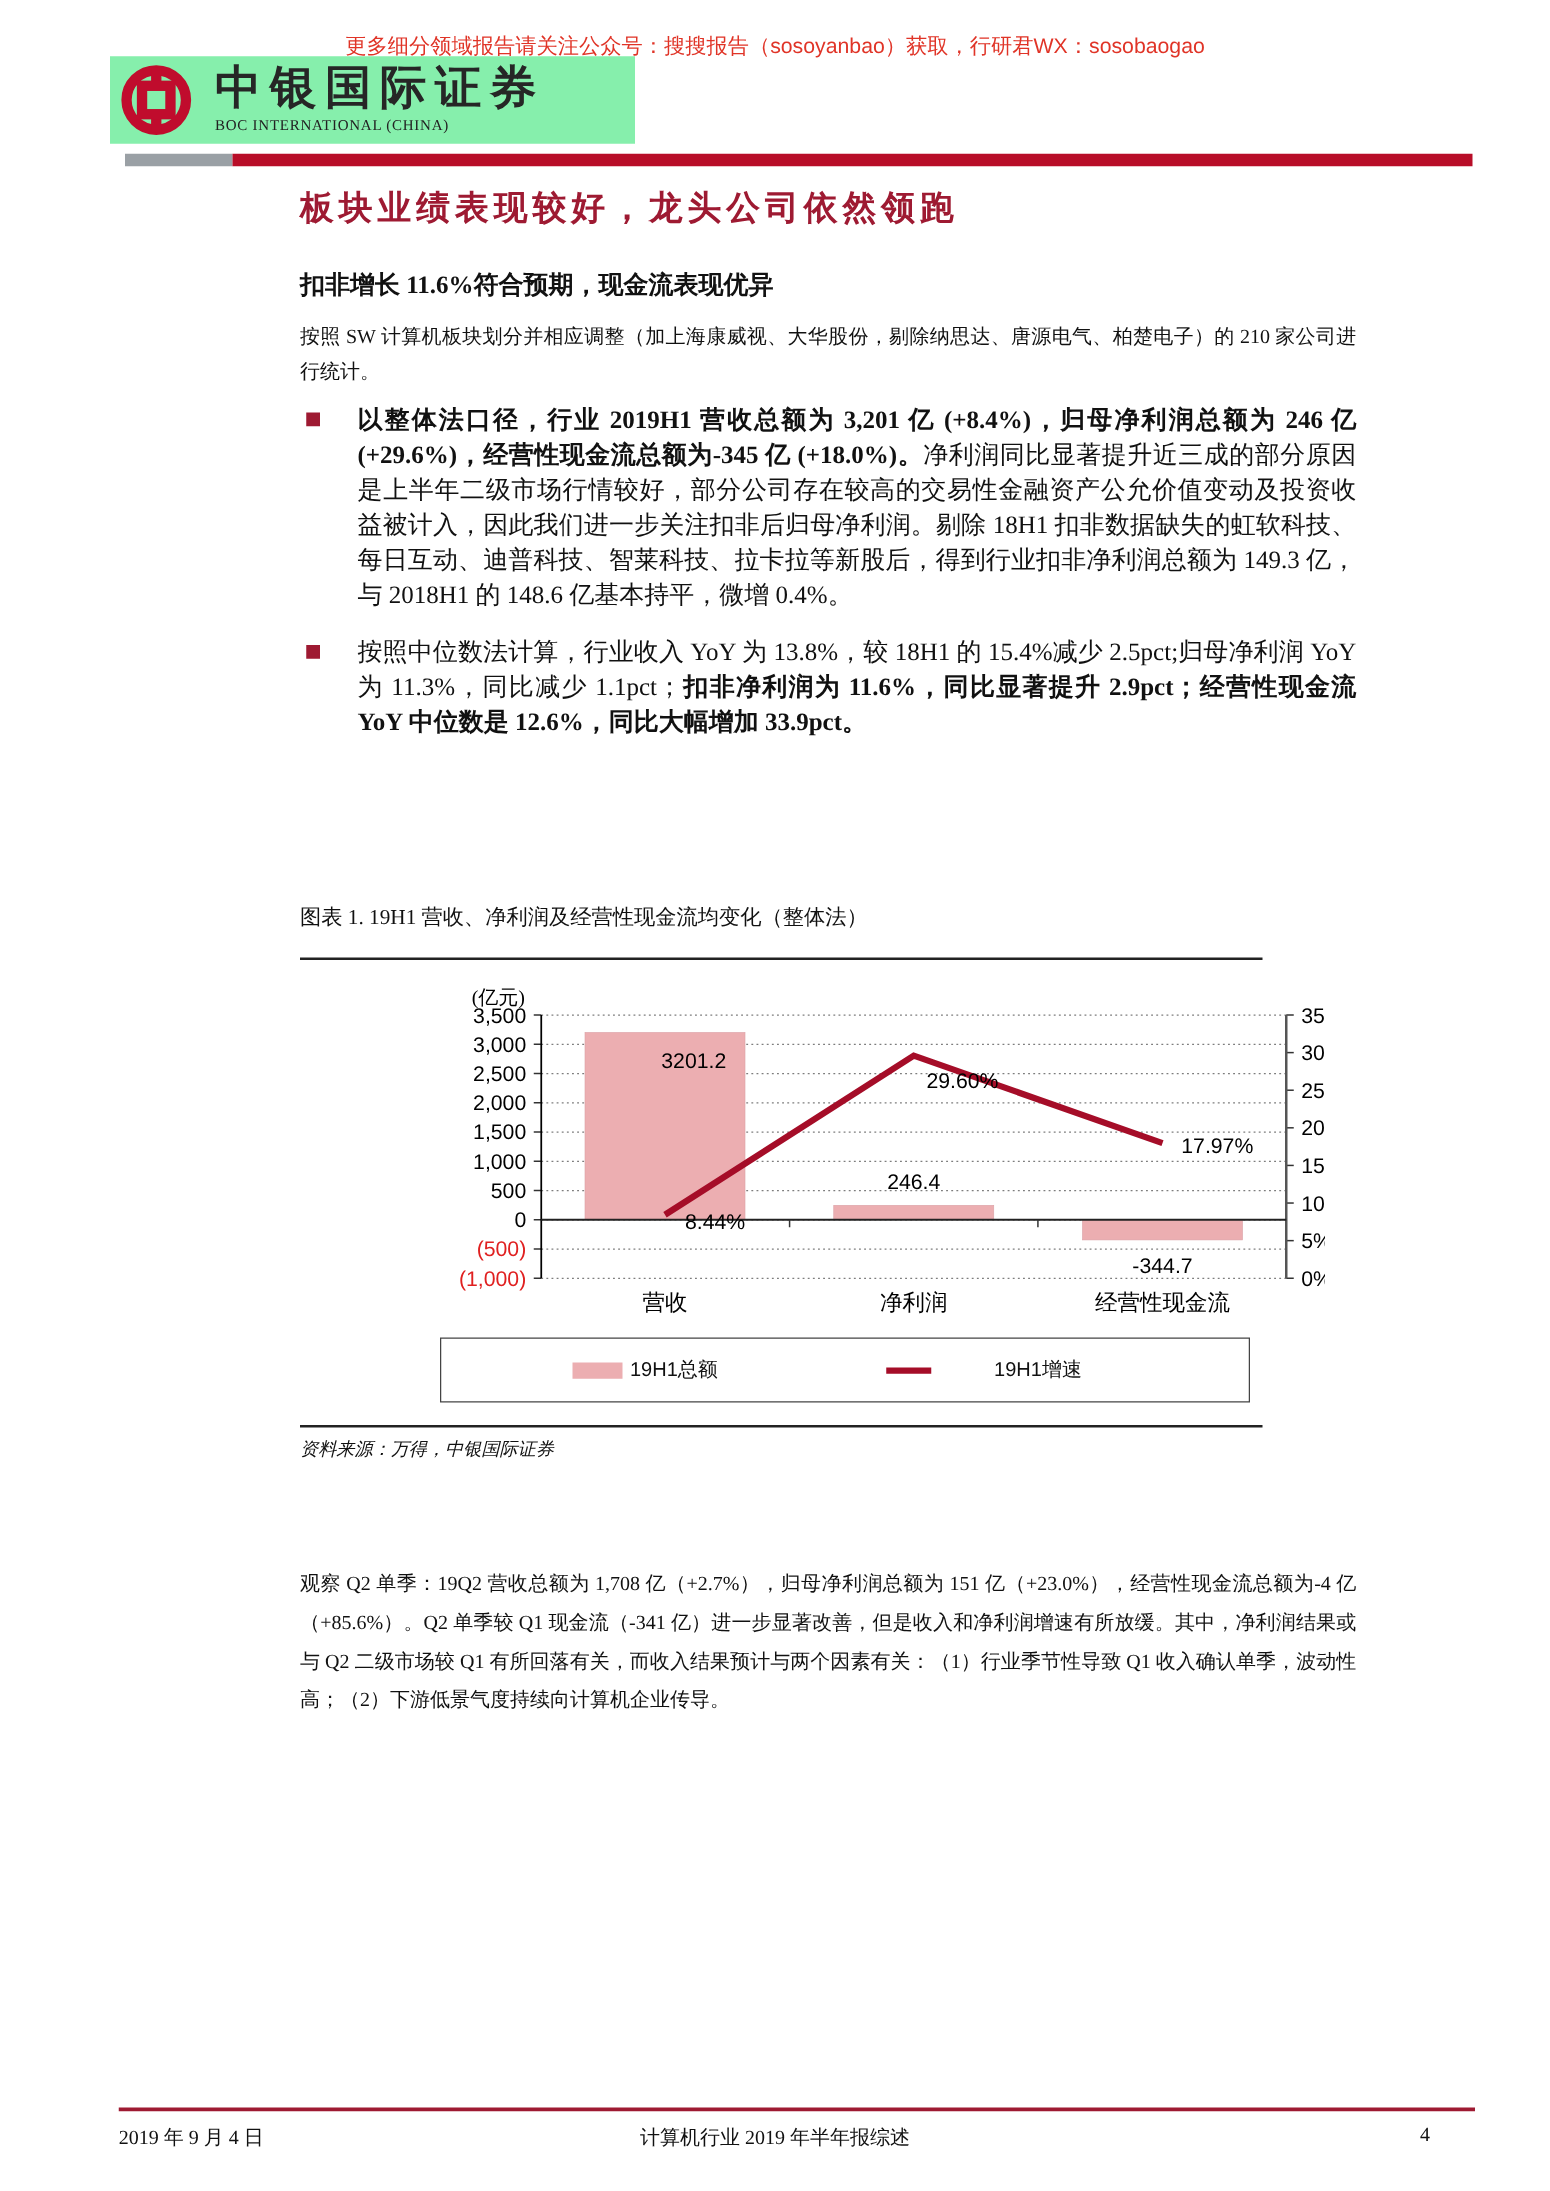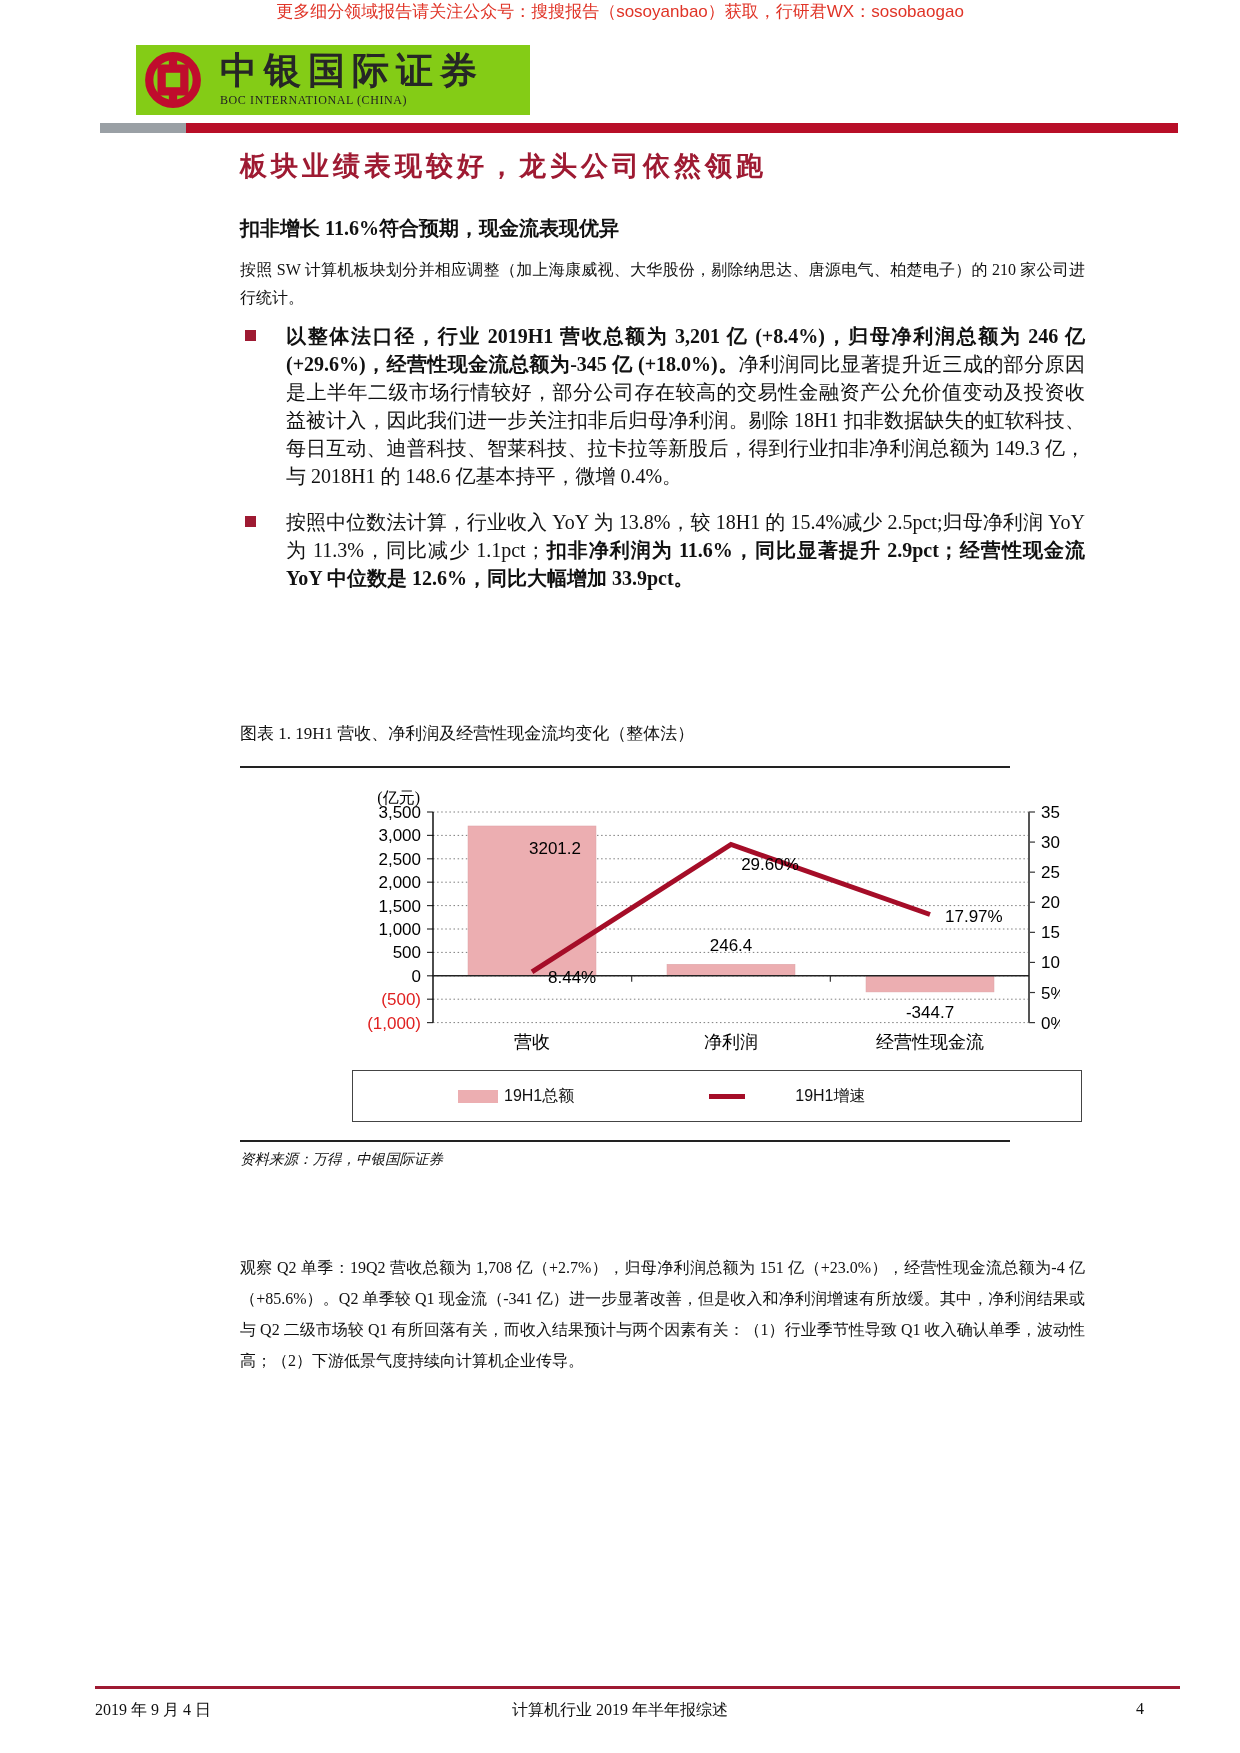--- a/index.html
+++ b/index.html
@@ -1,23 +1,23 @@
 <!DOCTYPE html>
 <html><head>
 <meta charset="utf-8">
 <style>
   html,body{margin:0;padding:0;background:#ffffff;}
   #page{position:relative;width:1240px;height:1753px;background:#fff;overflow:hidden;
         font-family:"Liberation Serif",serif;color:#111;}
   
-  .notice{position:absolute;left:0;top:0;width:100%;text-align:center;
+  .notice{position:absolute;left:0;top:25px;width:100%;text-align:center;
           font-family:"Liberation Sans",sans-serif;font-size:17px;color:#e03427;}
   
   .brand{position:absolute;left:88px;top:45px;display:flex;align-items:center;
-         background:#84cc16;padding:4px 46px 4px 6px;margin-left:48px;}
+         background:#86efac;padding:4px 72px 4px 6px;}
   .brand .mark{width:62px;height:62px;margin-right:16px;}
   .brand-cn{font-size:37px;font-weight:bold;color:#262626;letter-spacing:7px;line-height:1.05;}
   .brand-en{font-size:12px;color:#222;letter-spacing:0.6px;margin-top:2px;}
   
   .divider{position:absolute;left:100px;top:123px;width:1078px;height:10px;display:flex;}
   .divider .seg-gray{width:86px;height:100%;background:#9aa0a5;}
   .divider .seg-red{flex:1;height:100%;background:#b80e28;}
   
   .content{position:absolute;left:240px;top:148px;width:845px;}
   h1.title{margin:0 0 30px 0;font-size:27px;line-height:36px;font-weight:bold;
@@ -38,21 +38,21 @@
   .tick{stroke:#333;stroke-width:1.2;}
   .axis{stroke:#000;stroke-width:1.4;}
   .axis-r{stroke:#555;stroke-width:2;}
   .zero{stroke:#222;stroke-width:1.6;}
   .bar{fill:#ecaeb1;stroke:#dca2a6;stroke-width:0.5;}
   .trend{fill:none;stroke:#a50d28;stroke-width:5;}
   .ltick,.rtick,.dlabel{font-family:"Liberation Sans",sans-serif;font-size:17px;fill:#000;}
   .ltick.neg{fill:#e02020;}
   .cat{font-family:"Liberation Serif",serif;font-size:18px;fill:#000;}
   .unit{font-family:"Liberation Serif",serif;font-size:16px;fill:#000;}
-  .legend{position:absolute;left:112px;top:348px;width:730px;height:52px;
+  .legend{position:absolute;left:112px;top:348px;width:648px;height:52px;
           border:1.5px solid #444;display:flex;align-items:center;box-sizing:border-box;
           font-family:"Liberation Sans",sans-serif;font-size:16px;}
   .legend .item{display:flex;align-items:center;}
   .item-total{margin-left:105px;}
   .item-growth{margin-left:135px;gap:44px;}
   .sw-bar{width:40px;height:13px;background:#ecaeb1;margin-right:6px;}
   .sw-line{width:36px;height:5px;background:#a50d28;margin-right:6px;}
   .src-rule{position:absolute;left:0;top:418px;width:770px;height:2px;background:#222;}
   .src{position:absolute;left:0;top:428px;font-style:italic;font-size:14.5px;color:#111;}
   

